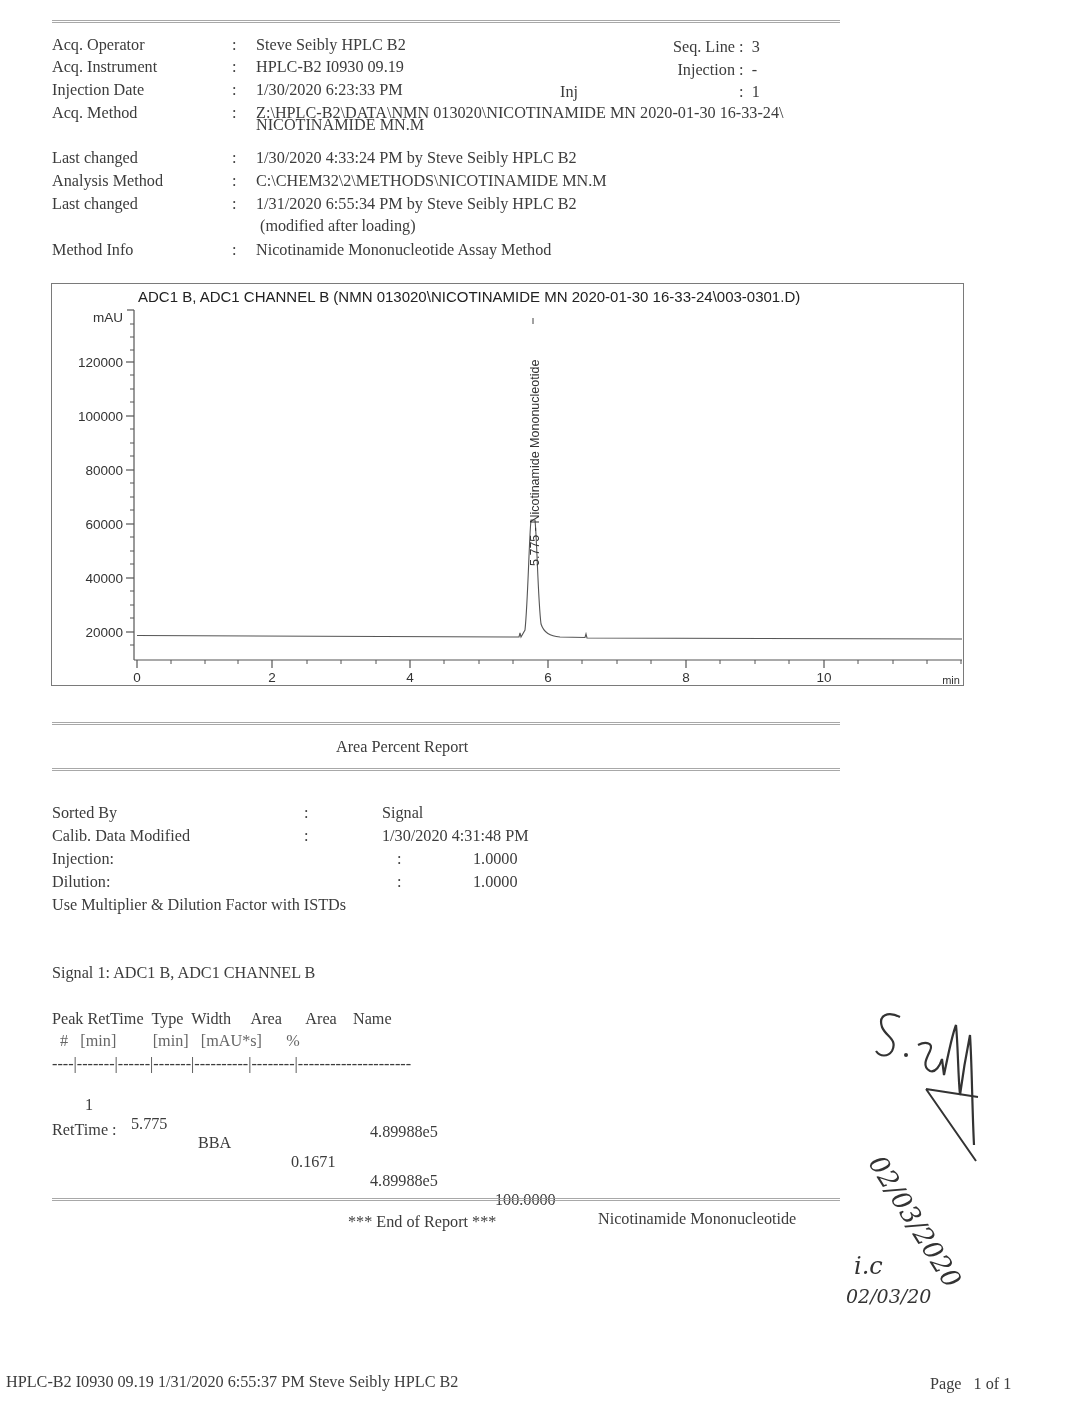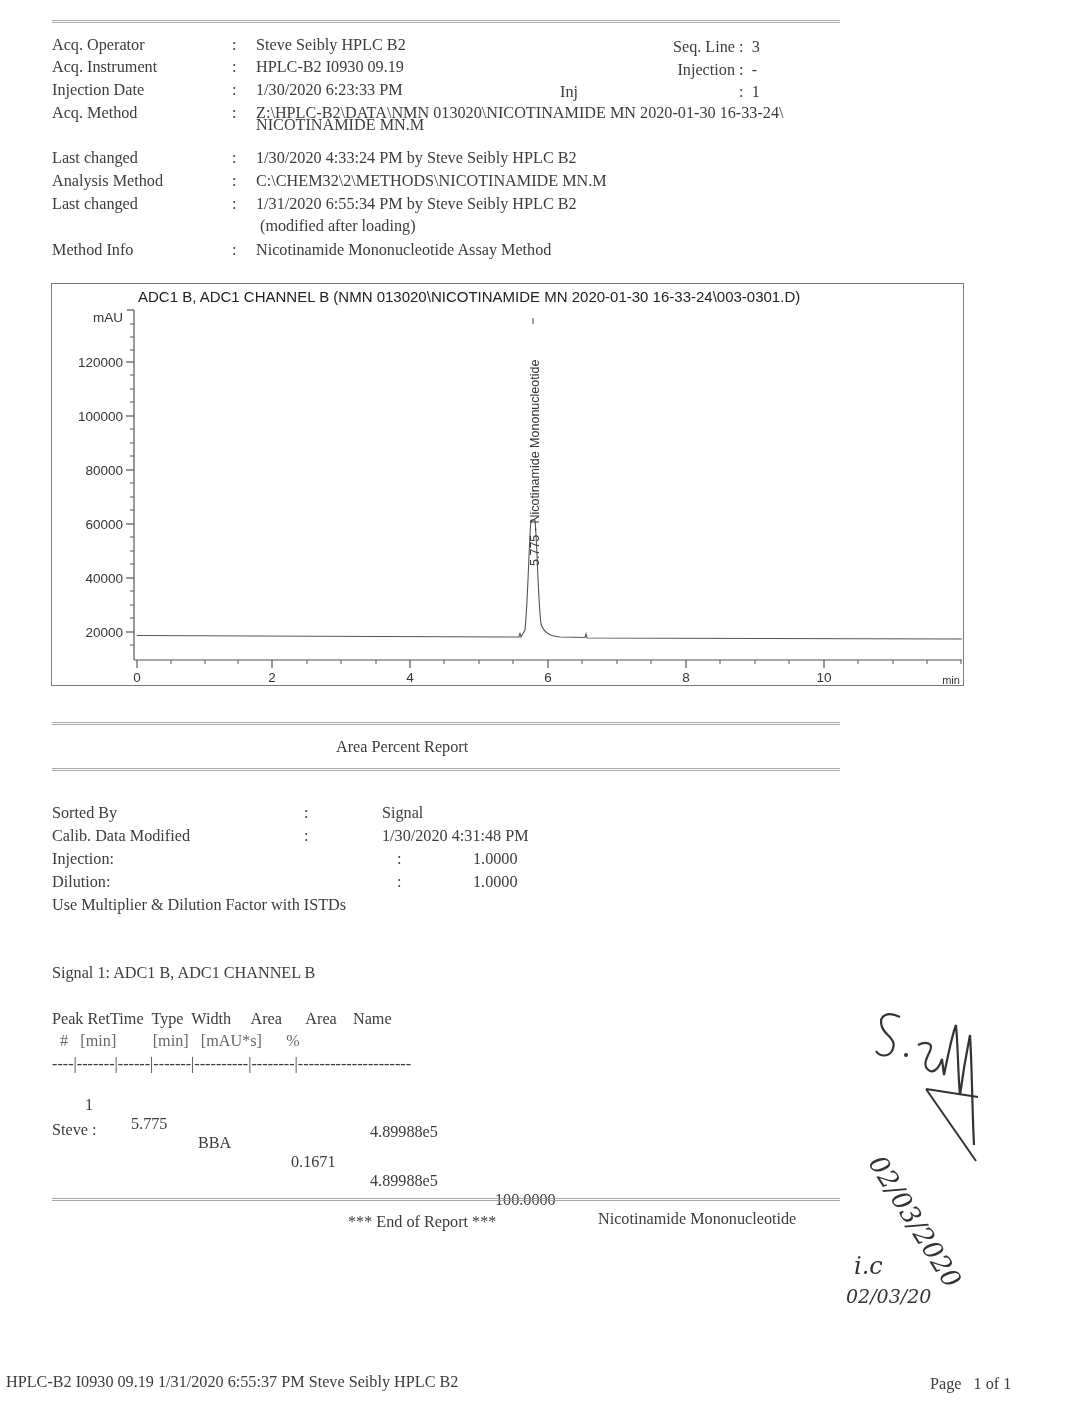--- a/index.html
+++ b/index.html
@@ -149,21 +149,21 @@
 <div class="abs mono" style="top:1077px; left:52px;">
   <span style="position:absolute; left:33px;">1</span>
   <span style="position:absolute; left:79px;">5.775</span>
   <span style="position:absolute; left:146px;">BBA</span>
   <span style="position:absolute; left:239px;">0.1671</span>
   <span style="position:absolute; left:318px;">4.89988e5</span>
   <span style="position:absolute; left:443px;">100.0000</span>
   <span style="position:absolute; left:546px;">Nicotinamide Mononucleotide</span>
 </div>
 
-<div class="abs mono" style="top:1121px; left:52px;">Steve :</div>
+<div class="abs mono" style="top:1121px; left:52px;">RetTime :</div>
 <div class="abs mono" style="top:1123px; left:370px;">4.89988e5</div>
 
 <div class="sep" style="top:1198px;"></div>
 <div class="abs mono" style="top:1213px; left:348px;">*** End of Report ***</div>
 
 <svg class="abs" style="left:860px; top:1005px;" width="200" height="240" viewBox="0 0 200 240">
   <path d="M40,12 C28,6 18,10 22,22 C26,32 38,34 32,46 C28,52 20,52 16,46" fill="none" stroke="#333" stroke-width="2.2"></path>
   <circle cx="46" cy="50" r="2" fill="#333"></circle>
   <path d="M58,40 C66,36 74,38 70,46 C66,54 62,62 70,66 C76,68 80,60 82,54 L84,70 C88,50 92,30 96,20 C98,40 98,70 100,90 C104,60 108,40 110,30 C112,60 112,100 114,140" fill="none" stroke="#333" stroke-width="2.2"></path>
   <path d="M66,84 L118,92 M66,84 L116,156" fill="none" stroke="#333" stroke-width="2"></path>

